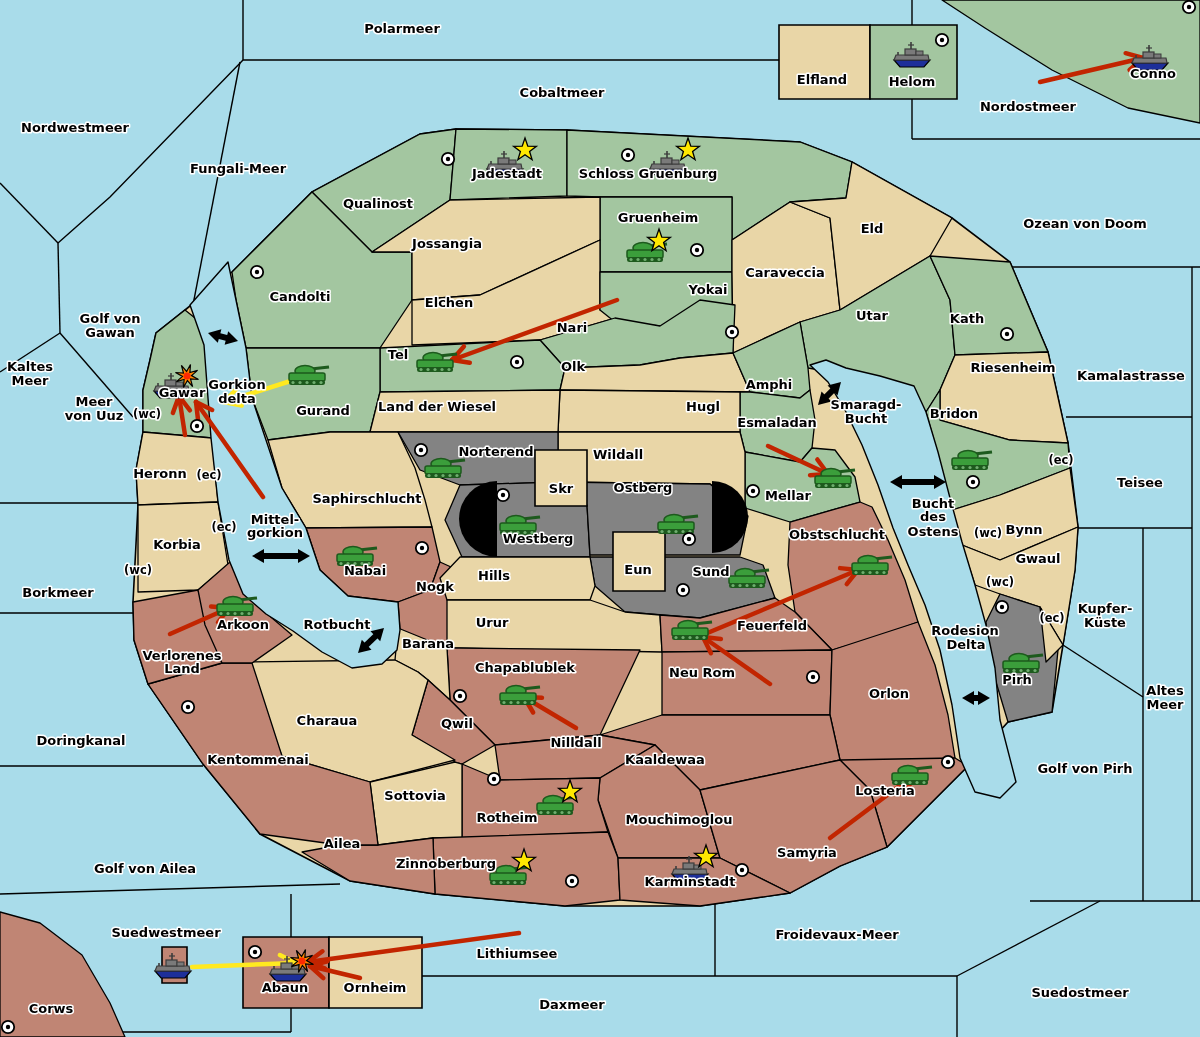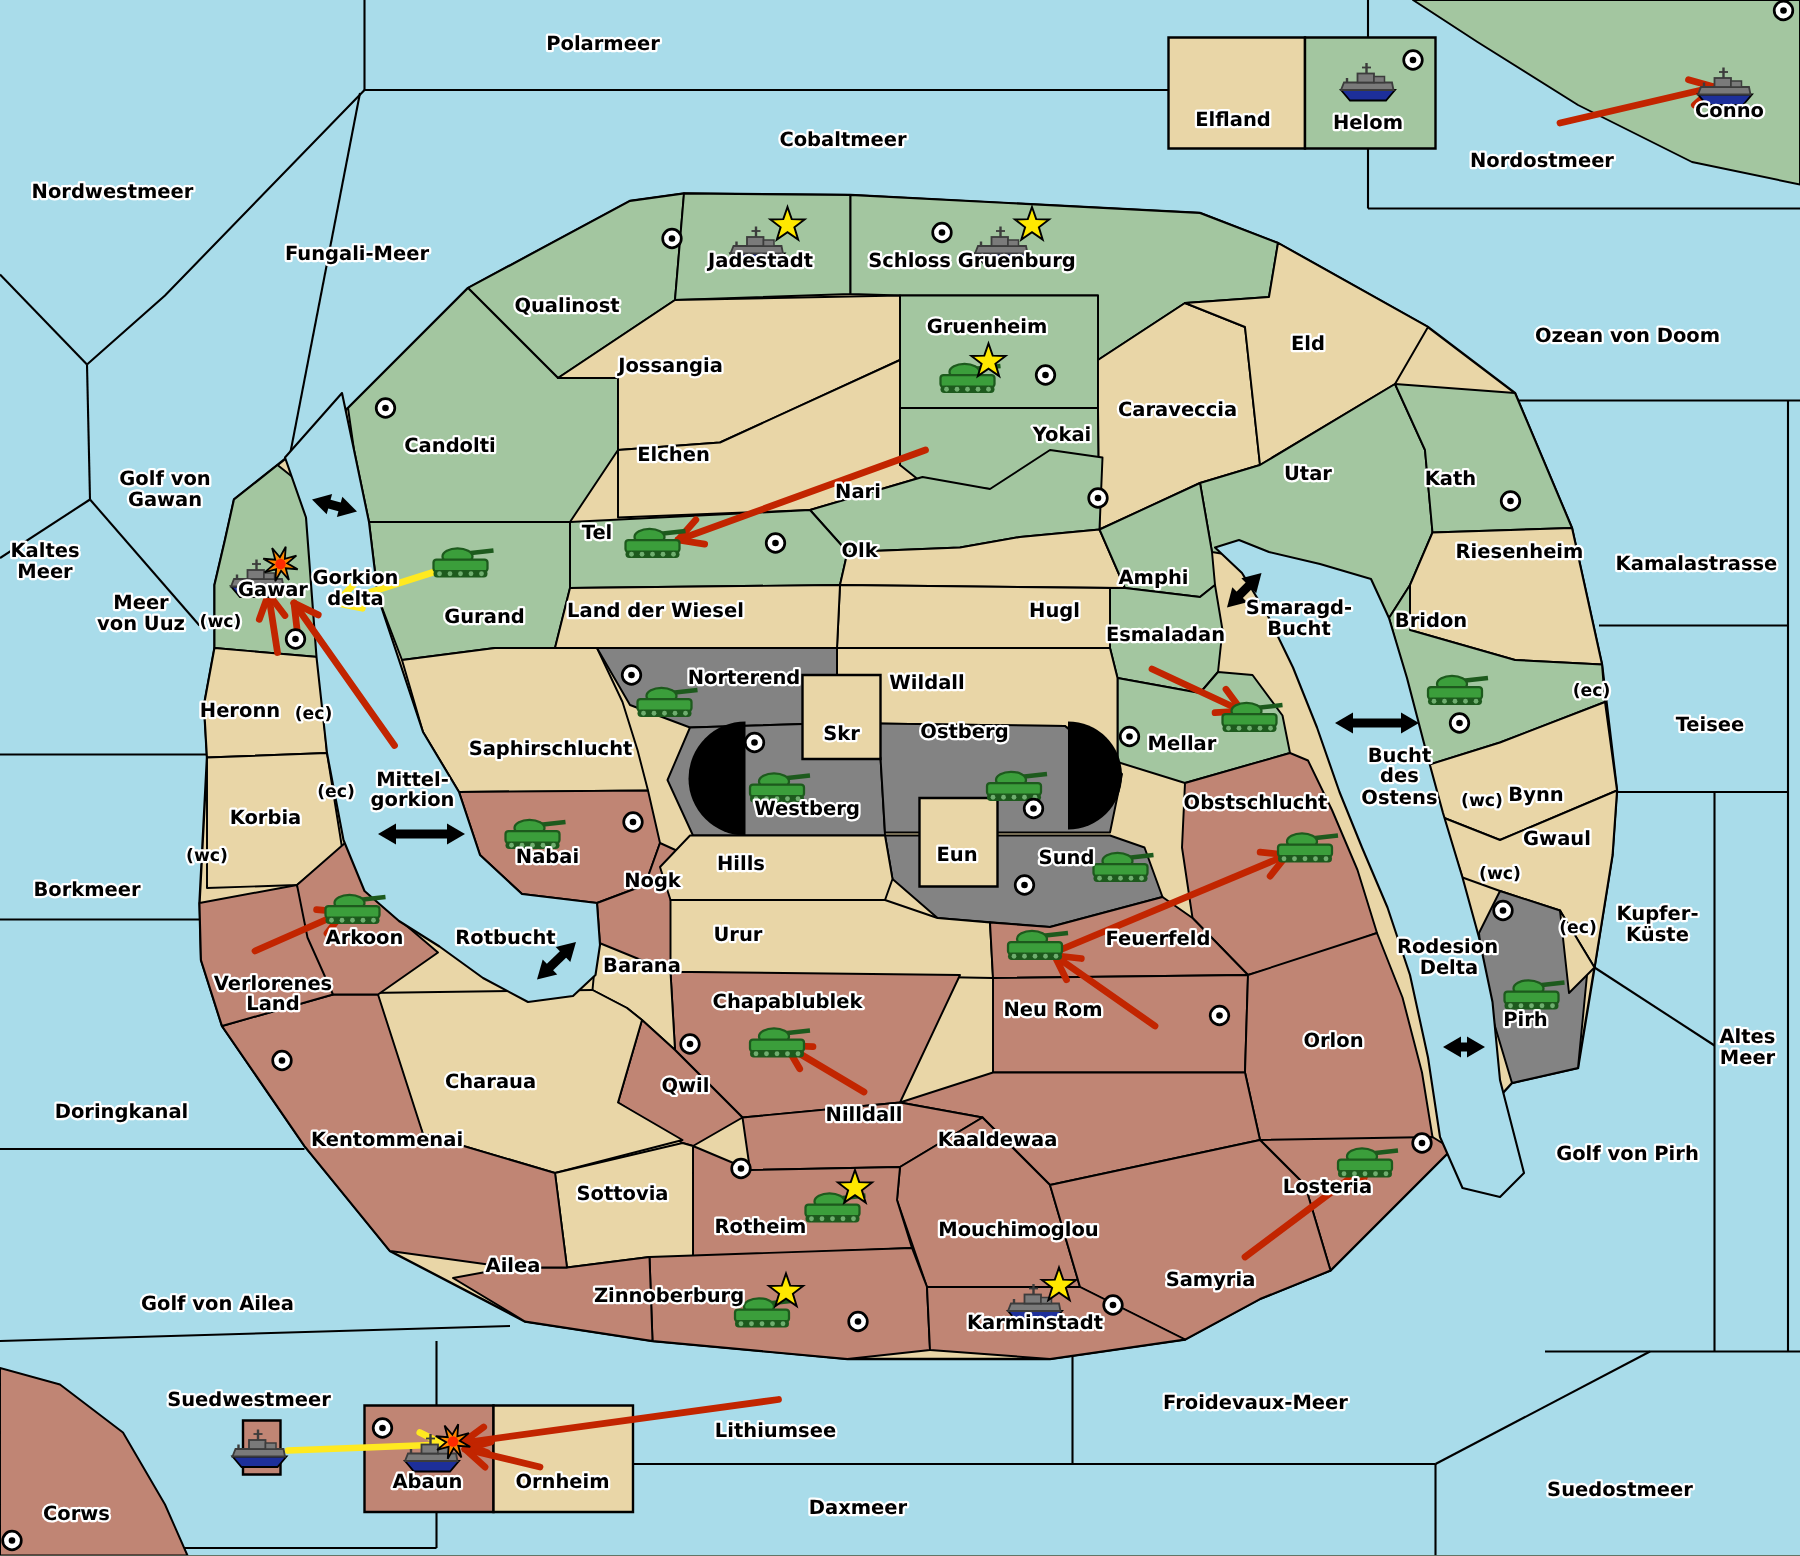--- a/index.html
+++ b/index.html
@@ -1,16 +1,16 @@
 <!DOCTYPE html>
 <html><head>
 <meta charset="utf-8">
 <style>
   html,body{margin:0;padding:0;background:#888;}
-  #stage{position:relative;width:1200px;height:1037px;background:#4d7c0f;
+  #stage{position:relative;width:1200px;height:1037px;background:#0369a1;
          font-family:"DejaVu Sans","Liberation Sans",sans-serif;outline:2px solid #000;overflow:hidden;}
   svg{display:block}
   text{font-weight:bold;fill:#000;paint-order:stroke;stroke:#fff;stroke-width:3px;
        stroke-linejoin:round;font-family:"DejaVu Sans","Liberation Sans",sans-serif;}
 </style>
 </head>
 <body>
 
 <div id="stage">
     <svg width="1200" height="1037" viewBox="0 0 1200 1037">

